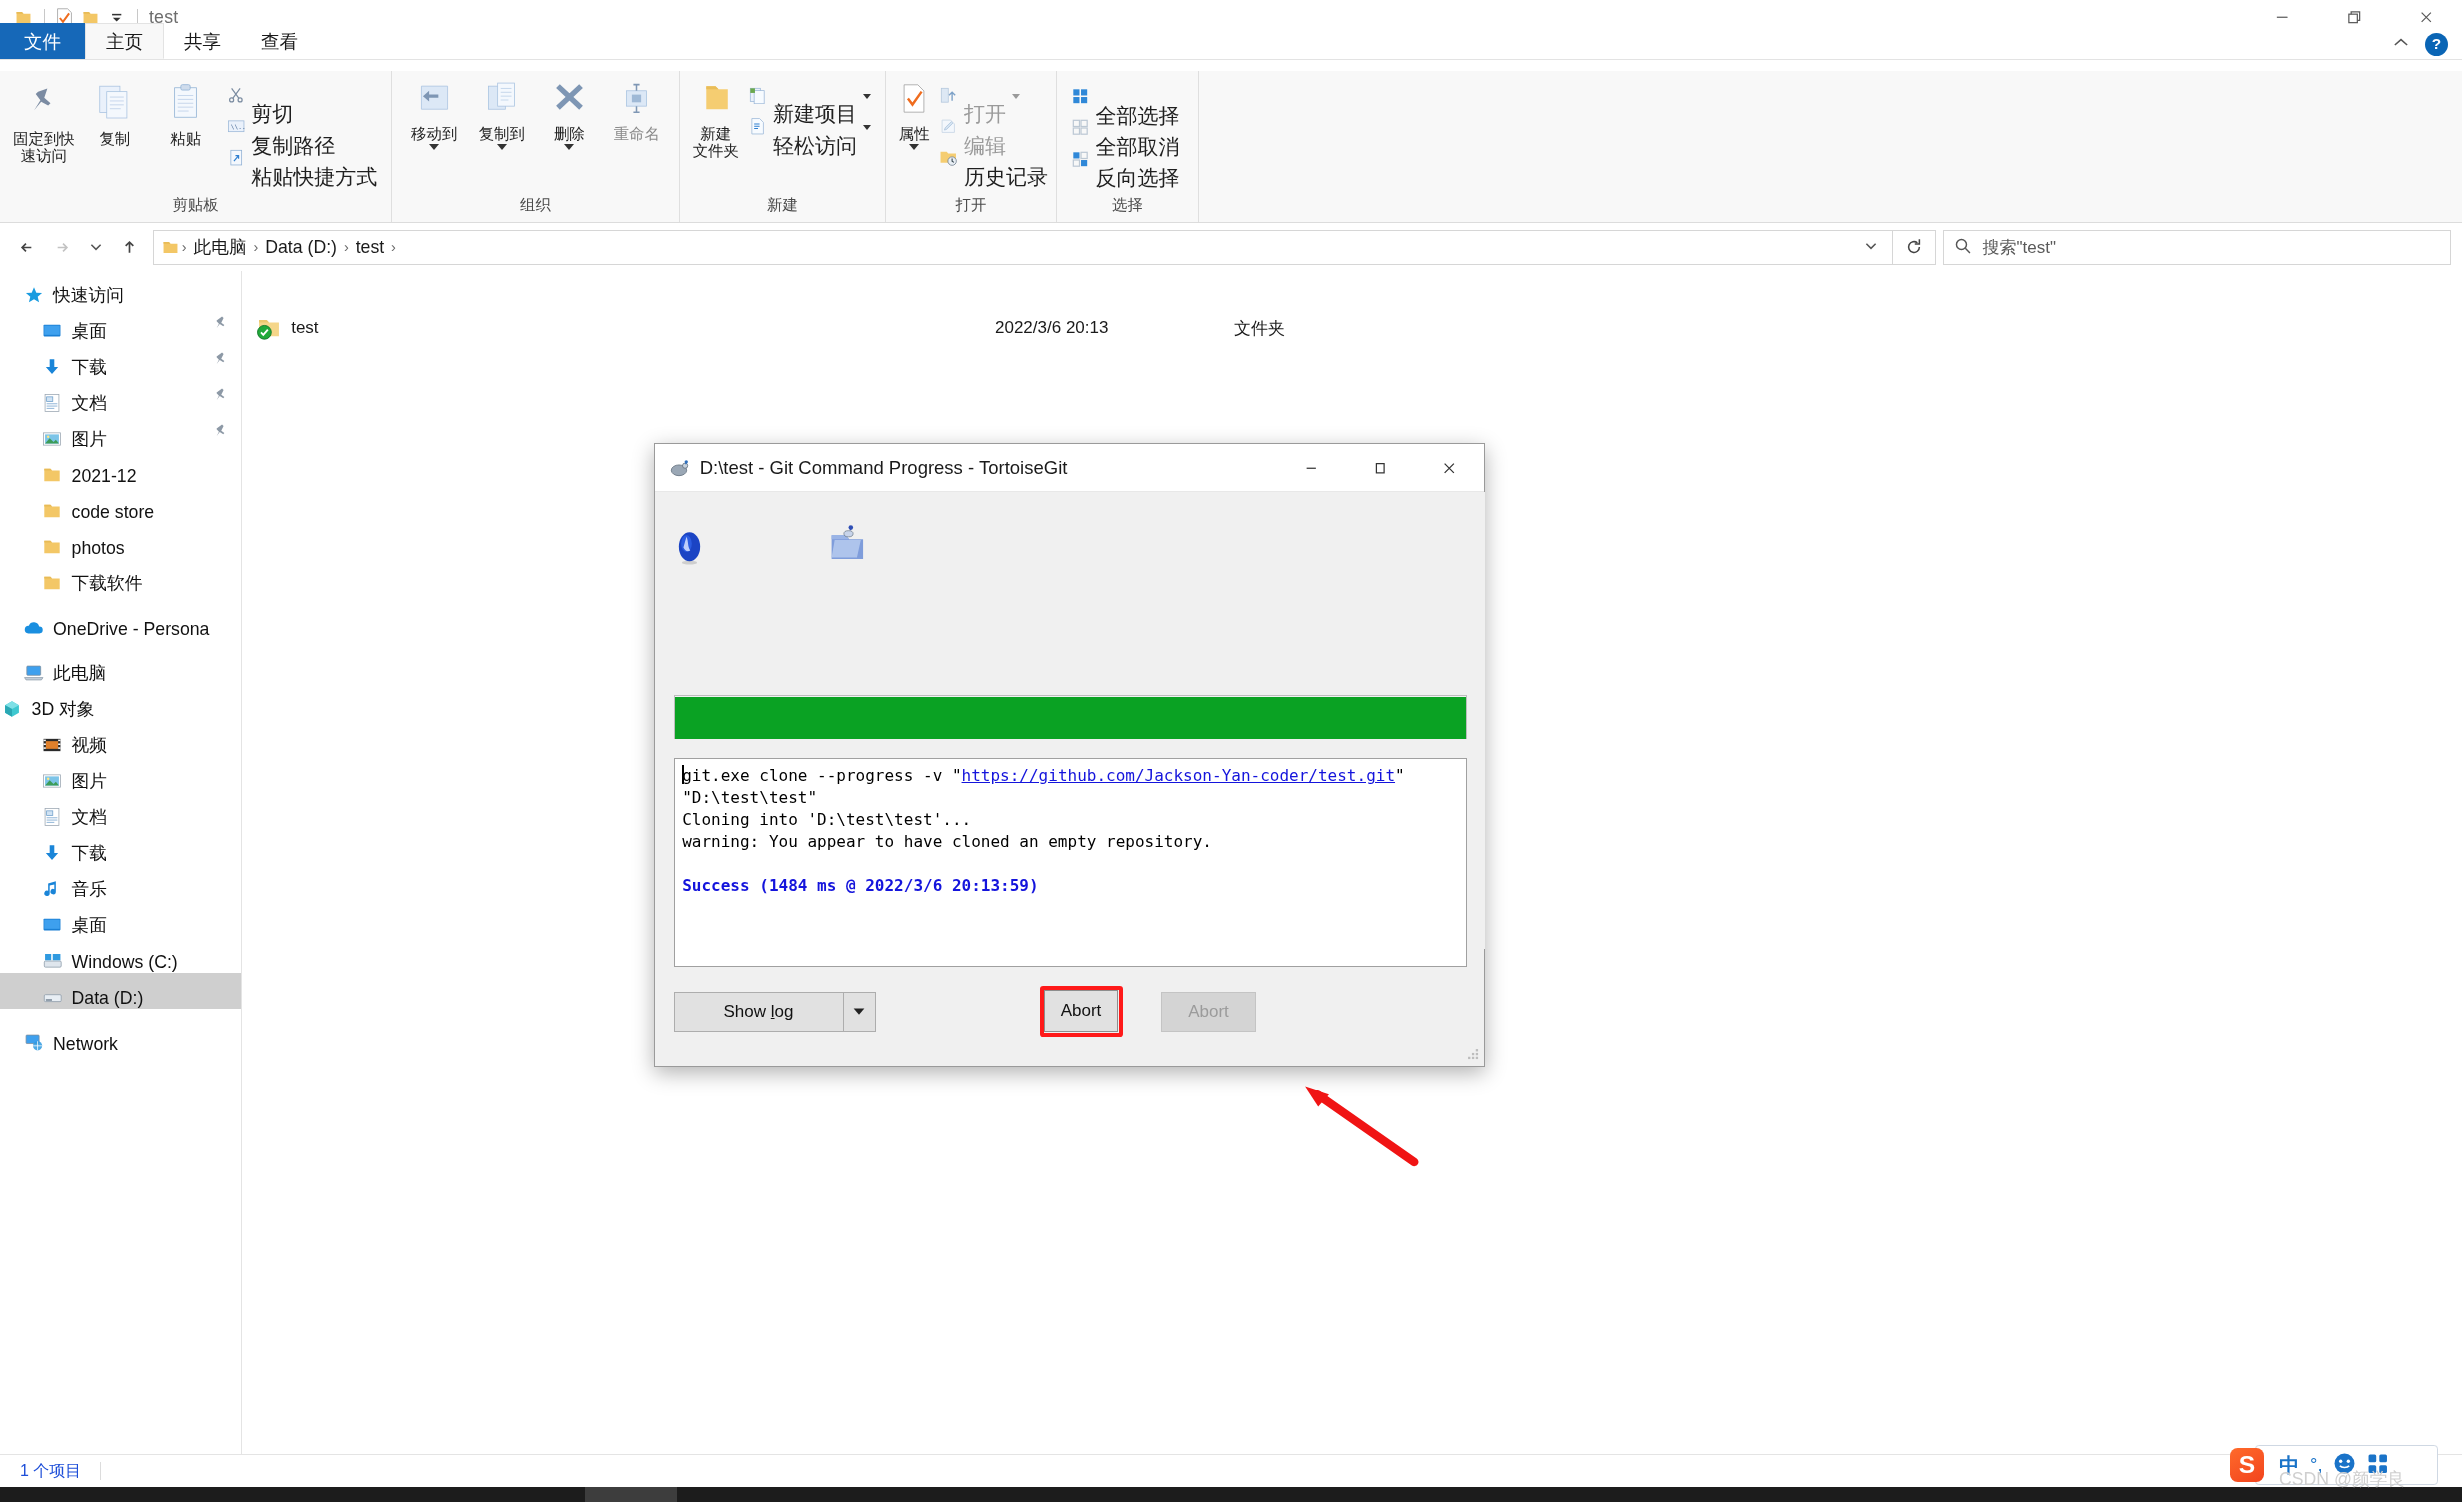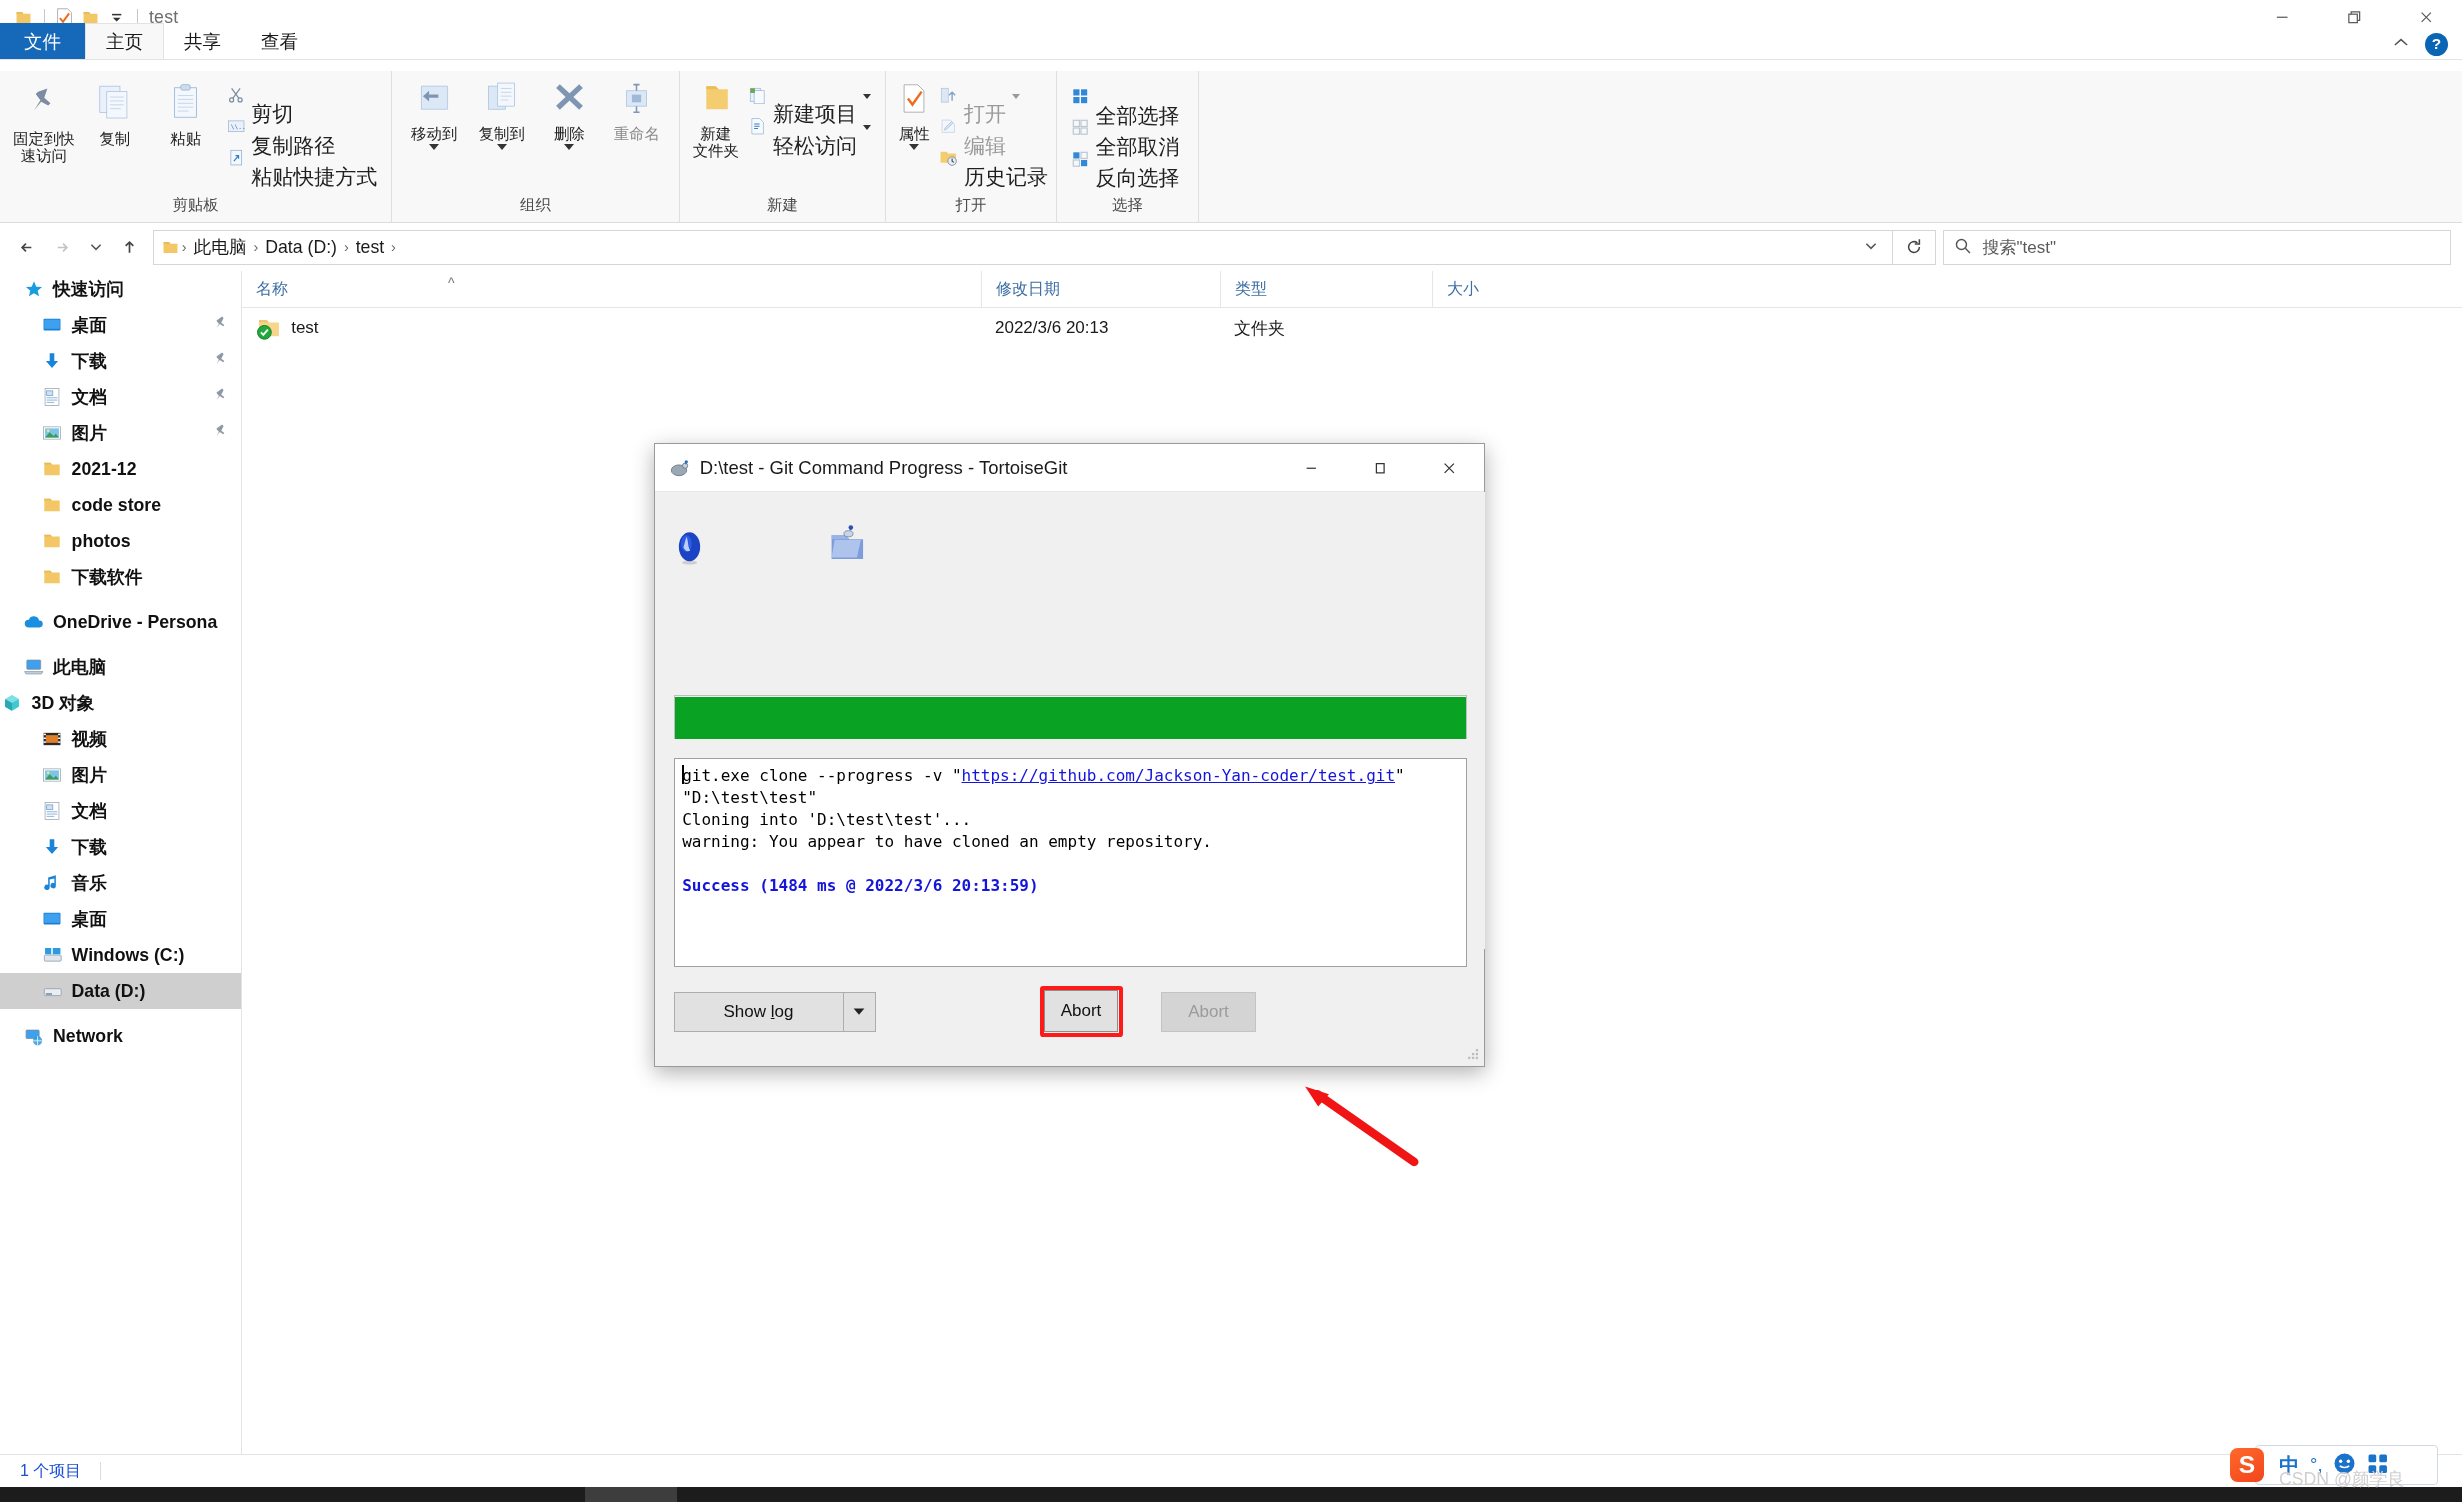--- a/index.html
+++ b/index.html
@@ -84,21 +84,21 @@
     width:508px; height:35px; border:0.8px solid #d6d6d6; background:#fff;
     display:flex; align-items:center; padding:0 9.2px; margin-left:7.7px;
   }
   .searchbox .ph{ font-size:17px; color:#5a5a5a; margin-left:9.2px; }
 
   
   #navpane{
     position:absolute; left:0; top:271px; width:242px; height:1183px;
     background:#fff; border-right:0.8px solid #e4e4e4; overflow:hidden;
   }
-  .navitem{ height:36px; display:flex; align-items:center; padding-right:7.7px; position:relative;font-weight:bold; }
+  .navitem{ height:36px; display:flex; align-items:flex-end; padding-right:7.7px; position:relative; }
   .navitem.sel{ background:#cfcfcf; }
   .navitem .ico{ width:24.6px;height:24.6px;display:flex;align-items:center;justify-content:center;flex:0 0 24.6px; }
   .navitem .txt{ font-size:17.7px; color:#111; margin-left:7px; white-space:nowrap; }
   .navitem .pin{ position:absolute; right:12.3px; top:50%; transform:translateY(-50%); }
   .navgap{ height:9.2px; }
 
   
   #filelist{
     position:absolute; left:242px; top:271px; width:2220px; height:1183px; background:#fff;
   }
@@ -753,29 +753,20 @@
           <rect x="4" y="4" width="17" height="11" rx="1" fill="#3ea0ee" stroke="#7d8d9c"></rect>
           <circle cx="19" cy="18" r="6" fill="#2f9ae0" opacity=".85"></circle>
           <path d="M13 18h12M19 12v12" stroke="#fff" stroke-width="1"></path>
         </svg>
       </span>
       <span class="txt">Network</span>
     </div>
   </div>
 
 <div id="filelist">
-  <div id="colhead">
-    <div class="col" style="width:739px">
-      <span>名称</span>
-      <span class="sortmark">^</span>
-    </div>
-    <div class="col" style="width:239px">修改日期</div>
-    <div class="col" style="width:212px">类型</div>
-    <div class="col" style="width:139px">大小</div>
-  </div>
   <div class="row">
     <div class="cell" style="width:739px">
       <span style="display:flex;align-items:center;margin-right:9.2px">
         <svg width="26" height="23" viewBox="0 0 34 30">
           <path d="M4 4h10l3 3h13v18H4z" fill="#f5d68a"></path>
           <path d="M4 4h10l3 3H4z" fill="#edc86e"></path>
           <circle cx="11" cy="20" r="9" fill="#21a93a" stroke="#12772a" stroke-width="1.2"></circle>
           <path d="M6.5 20.2l3 3.2 6-7" stroke="#fff" stroke-width="2.4" fill="none"></path>
         </svg>
       </span>

